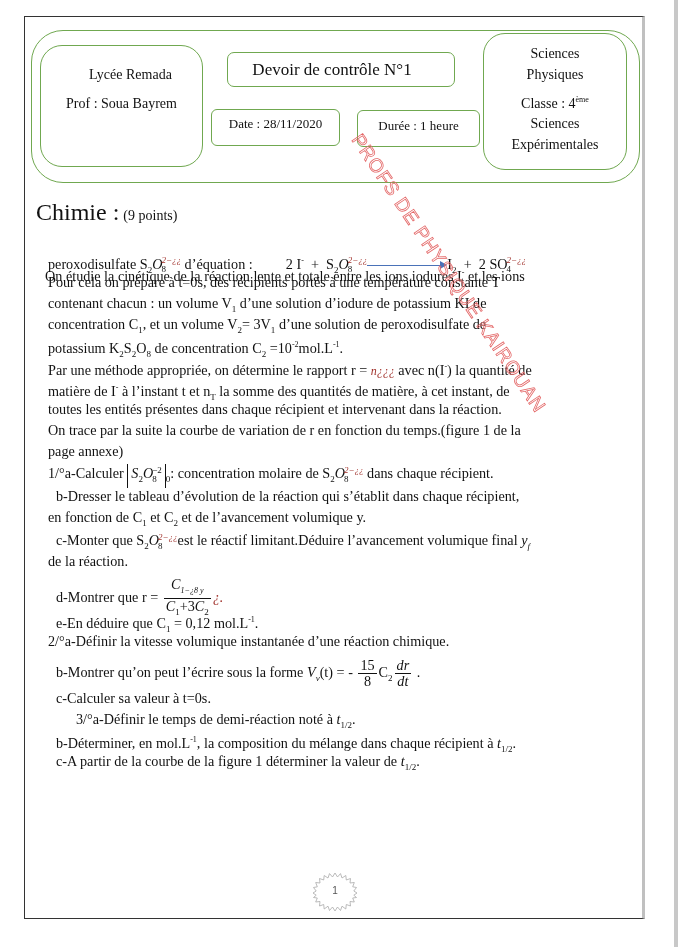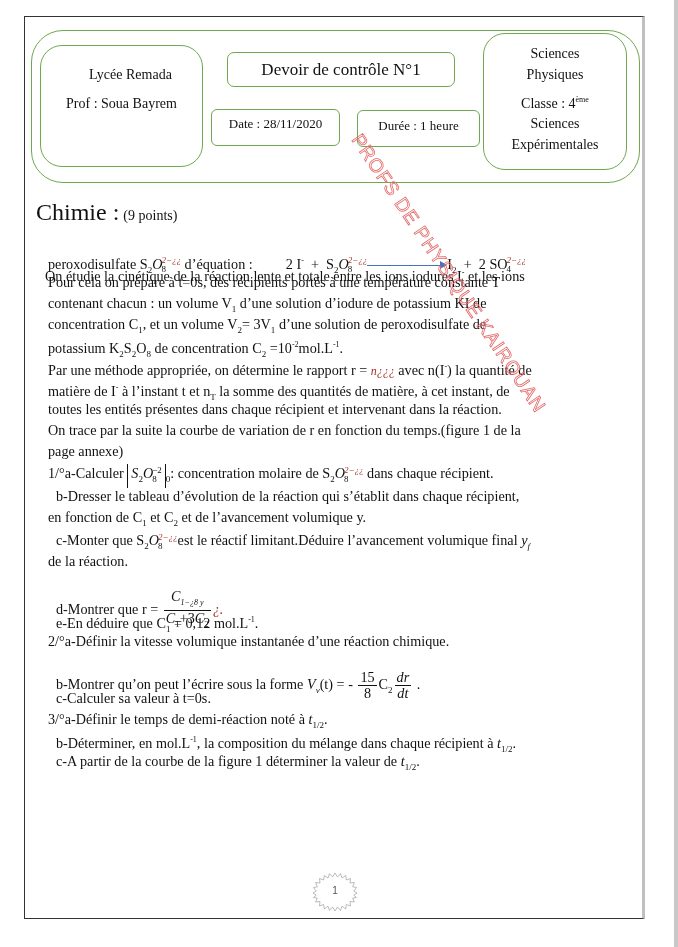--- a/index.html
+++ b/index.html
@@ -27,21 +27,21 @@
   .sup { font-size: 8px; vertical-align: super; }
   .sub { font-size: 9px; vertical-align: sub; }
   .line { position: absolute; left: 48px; font-size: 14.2px; white-space: nowrap; line-height: 20px; }
   .ind { left: 56px; }
   .chimie { position: absolute; left: 36px; top: 199px; white-space: nowrap; }
   .chimie b { font-size: 24px; font-weight: normal; }
   .chimie span.pts { font-size: 14px; }
   .ital { font-style: italic; }
   .garb2 { color: #a0302a; font-style: italic; }
   .stack { display: inline-block; vertical-align: middle; line-height: 9px; font-size: 9px; text-align: left; margin-left: -1px; }
-  .frac { display: inline-block; vertical-align: middle; text-align: center; line-height: 15px; margin: 16px 2px; }
+  .frac { display: inline-block; vertical-align: middle; text-align: center; line-height: 15px; margin: 4px 2px; }
   .frac .num { display: block; border-bottom: 1px solid #111; padding: 0 2px; }
   .frac .den { display: block; padding: 0 2px; }
   .arrow { display: inline-block; position: relative; width: 80px; height: 10px; vertical-align: middle; }
   .arrow .shaft { position: absolute; left: 0; right: 6px; top: 5px; height: 1px; background: #4a72b8; }
   .arrow .head { position: absolute; right: 0; top: 1px; width: 0; height: 0; border-left: 7px solid #4a72b8; border-top: 4px solid transparent; border-bottom: 4px solid transparent; }
   .bracket { display: inline-block; border-left: 1px solid #111; border-right: 1px solid #111; padding: 0 3px; font-style: italic; line-height: 18px; }
   .watermark {
     position: absolute; left: 365px; top: 130px; transform: rotate(56deg); transform-origin: left top;
     font-family: "Liberation Sans", "DejaVu Sans", sans-serif; font-size: 19px; letter-spacing: 1px;
     color: transparent; -webkit-text-stroke: 0.8px #e46a6a; white-space: nowrap; pointer-events: none;
@@ -53,21 +53,21 @@
 
 <div class="page-strip"></div>
 <div class="page"></div>
 
 <div class="gbox outer"></div>
 <div class="gbox leftbox"></div>
 <div class="ctext t14" style="left:40px;top:67px;width:181px;">Lycée Remada</div>
 <div class="ctext t14" style="left:40px;top:96px;width:163px;">Prof : Soua Bayrem</div>
 
 <div class="gbox titlebox"></div>
-<div class="ctext t17" style="left:227px;top:60px;width:228px;">Devoir de contrôle N°1</div>
+<div class="ctext t17" style="left:218px;top:60px;width:228px;">Devoir de contrôle N°1</div>
 
 <div class="gbox datebox"></div>
 <div class="ctext t13" style="left:211px;top:116px;width:129px;">Date : 28/11/2020</div>
 
 <div class="gbox durbox"></div>
 <div class="ctext t13" style="left:357px;top:118px;width:123px;">Durée : 1 heure</div>
 
 <div class="gbox rightbox"></div>
 <div class="ctext t14" style="left:483px;top:46px;width:144px;">Sciences</div>
 <div class="ctext t14" style="left:483px;top:67px;width:144px;">Physiques</div>
@@ -102,21 +102,21 @@
 <div class="line" style="top:551px;">de la réaction.</div>
 
 <div class="line ind" style="top:573px;line-height:34px;"><span>d-Montrer que r = </span><span class="frac ital"><span class="num"><span>C</span><span class="sub" style="font-size:8px;">1−¿8 y</span></span><span class="den"><span>C</span><span class="sub" style="font-style:normal;">1</span><span style="font-style:normal;">+3</span><span>C</span><span class="sub" style="font-style:normal;">2</span></span></span><span class="garb2">¿.</span></div>
 
 <div class="line ind" style="top:610px;"><span>e-En déduire que C</span><span class="sub">1</span><span> = 0,12 mol.L</span><span class="sup">-1</span><span>.</span></div>
 
 <div class="line" style="top:631px;">2/°a-Définir la vitesse volumique instantanée d’une réaction chimique.</div>
 <div class="line ind" style="top:654px;line-height:34px;"><span>b-Montrer qu’on peut l’écrire sous la forme </span><span class="ital">V</span><span class="sub ital">v</span><span>(t) = - </span><span class="frac"><span class="num">15</span><span class="den">8</span></span><span>C</span><span class="sub">2</span><span class="frac ital"><span class="num">dr</span><span class="den">dt</span></span><span> .</span></div>
 <div class="line ind" style="top:688px;">c-Calculer sa valeur à t=0s.</div>
 
-<div class="line" style="top:709px;"><span>3/°a-Définir le temps de demi-réaction noté à </span><span class="ital">t</span><span class="sub">1/2</span><span>.</span></div>
+<div class="line" style="top:709px;margin-left:28px;"><span>3/°a-Définir le temps de demi-réaction noté à </span><span class="ital">t</span><span class="sub">1/2</span><span>.</span></div>
 <div class="line ind" style="top:730px;"><span>b-Déterminer, en mol.L</span><span class="sup">-1</span><span>, la composition du mélange dans chaque récipient à </span><span class="ital">t</span><span class="sub">1/2</span><span>.</span></div>
 <div class="line ind" style="top:751px;"><span>c-A partir de la courbe de la figure 1 déterminer la valeur de </span><span class="ital">t</span><span class="sub">1/2</span><span>.</span></div>
 
 <div class="watermark">PROFS DE PHYSIQUE KAIROUAN</div>
 
 <div class="pagenum">
   <svg width="46" height="44" viewBox="0 0 46 44">
     <polygon fill="none" stroke="#aaa" stroke-width="0.8" points="23,3 25.5,7 28.5,3.6 30,8 33.8,5.5 34.3,10 38.5,8.5 38,13 42.3,12.5 40.7,16.8 44.5,17.5 41.8,21 45,23 41.8,25.2 44.5,27.5 40.7,28 42.3,32 38,31.5 38.5,36 34.3,34.5 33.8,39 30,36.2 28.5,40.5 25.5,37 23,41 20.5,37 17.5,40.5 16,36.2 12.2,39 11.7,34.5 7.5,36 8,31.5 3.7,32 5.3,28 1.5,27.5 4.2,25.2 1,23 4.2,21 1.5,17.5 5.3,16.8 3.7,12.5 8,13 7.5,8.5 11.7,10 12.2,5.5 16,8 17.5,3.6 20.5,7"></polygon>
   </svg>
   <div style="position:absolute;left:0;top:15px;width:46px;text-align:center;font-family:'Liberation Sans',sans-serif;font-size:10px;color:#555;">1</div>

